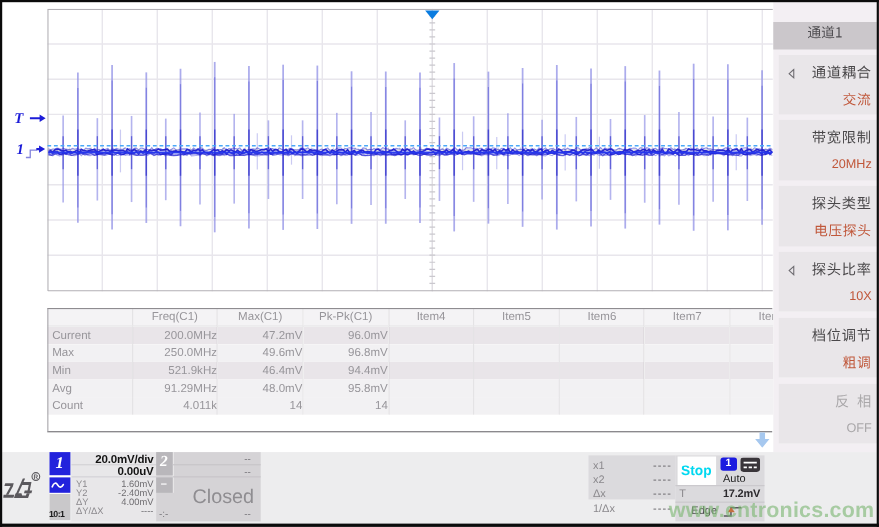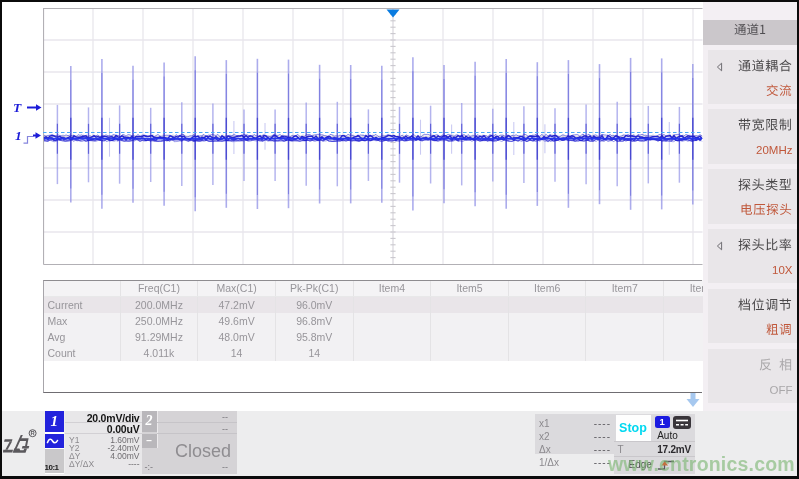--- a/index.html
+++ b/index.html
@@ -21,21 +21,21 @@
 
   
   #meas-clip{left:42.5px;top:280px;width:660px;height:113px;overflow:hidden;}
   #meas-table{border-collapse:collapse;table-layout:fixed;width:698.9px;
               font-size:10.5px;color:#97959a;}
   #meas-table td,#meas-table th{border-left:1px solid rgba(165,163,168,0.30);
       padding:0;height:16px;font-weight:normal;white-space:nowrap;overflow:hidden;}
   #meas-table th{border-bottom:1px solid rgba(165,163,168,0.25);}
   #meas-table td:first-child,#meas-table th:first-child{border-left:none;
       text-align:left;padding-left:5px;}
-  #meas-table td{text-align:center;}
+  #meas-table td{text-align:right;}
   #meas-table tr.hdr{background:#f4f3f5;}
   #meas-table tr.odd{background:#e9e5e9;}
   #meas-table tr.even{background:#f2f1f3;}
   #meas-border{left:42.5px;top:280px;width:659.5px;height:113px;
       border-top:1px solid #8e8c90;border-left:1px solid #a7a5aa;
       border-bottom:1.5px solid #6f6d72;box-sizing:border-box;pointer-events:none;}
   #scroll-arrow{left:686px;top:392.5px;}
 
   
   #sidebar{left:702.5px;top:2px;width:94px;height:409px;background:#f3eff3;}
@@ -405,20 +405,31 @@
             <td>Max</td>
             <td>250.0MHz</td>
             <td>49.6mV</td>
             <td>96.8mV</td>
             <td></td>
             <td></td>
             <td></td>
             <td></td>
             <td></td>
           </tr>
+          <tr class="odd">
+            <td>Min</td>
+            <td>521.9kHz</td>
+            <td>46.4mV</td>
+            <td>94.4mV</td>
+            <td></td>
+            <td></td>
+            <td></td>
+            <td></td>
+            <td></td>
+          </tr>
           <tr class="even">
             <td>Avg</td>
             <td>91.29MHz</td>
             <td>48.0mV</td>
             <td>95.8mV</td>
             <td></td>
             <td></td>
             <td></td>
             <td></td>
             <td></td>

